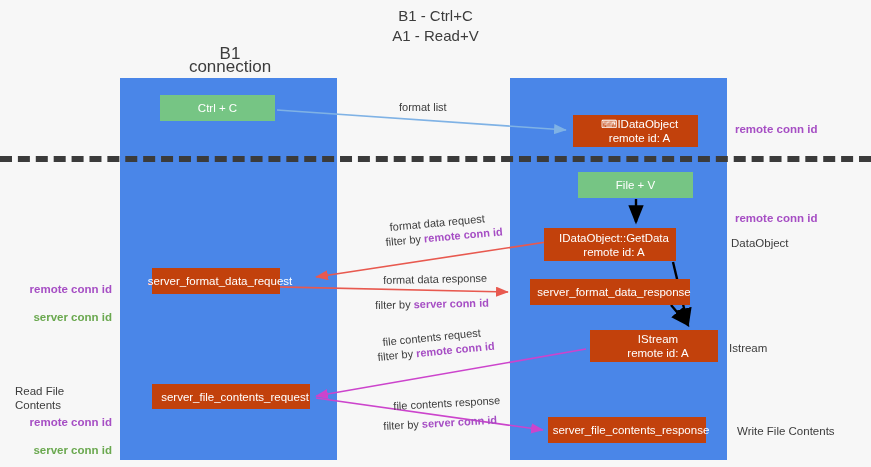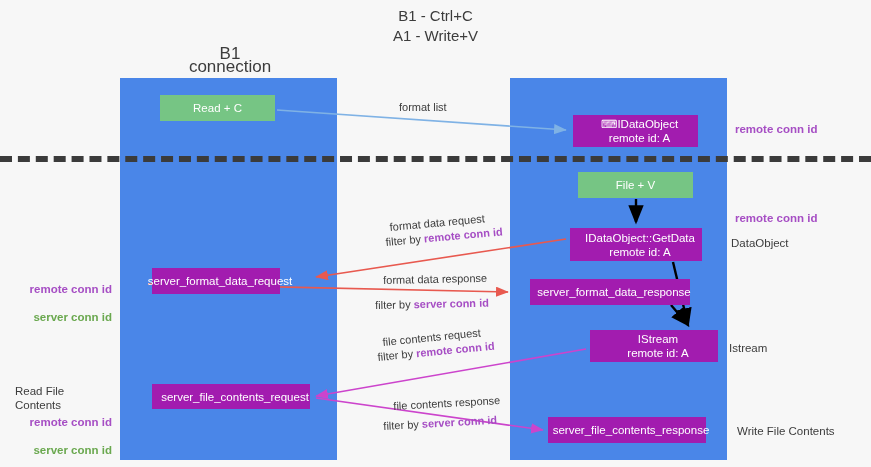--- a/index.html
+++ b/index.html
@@ -47,26 +47,26 @@
     box-sizing:border-box;
     color:#ffffff;
     font-size:11.5px;
     line-height:14px;
     display:flex;align-items:center;justify-content:center;
     text-align:center;
     white-space:pre-line;
     padding:2px 4px;
   }
   .green{background:#76c584;}
-  .orange{background:#a21caf;padding-left:12px;}
+  .orange{background:#c2410c;padding-left:12px;}
 
   #n-ctrlc{left:160px;top:95px;width:115px;height:26px;}
   #n-idataobject{left:573px;top:115px;width:125px;height:32px;}
   #n-ctrlv{left:578px;top:172px;width:115px;height:26px;}
-  #n-getdata{left:570px;top:228px;width:132px;height:33px;}
+  #n-getdata{left:544px;top:228px;width:132px;height:33px;}
   #n-sfdreq{left:152px;top:268px;width:128px;height:26px;}
   #n-sfdresp{left:530px;top:279px;width:160px;height:26px;}
   #n-istream{left:590px;top:330px;width:128px;height:32px;}
   #n-sfcreq{left:152px;top:384px;width:158px;height:25px;}
   #n-sfcresp{left:548px;top:417px;width:158px;height:26px;}
 
   
   .note{font-size:11.5px;line-height:14px;white-space:pre-line;}
   .purple{color:#a64ec4;font-weight:bold;}
   .green-t{color:#6aa84f;font-weight:bold;}
@@ -104,21 +104,21 @@
 
   
   #arrows{position:absolute;left:0;top:0;width:871px;height:467px;pointer-events:none;}
 </style>
 </head>
 <body>
 
 <div id="stage">
 
   <div class="abs title" id="diagram-title">B1 - Ctrl+C
-A1 - Write+V</div>
+A1 - Read+V</div>
 
   <div class="abs colhead" id="head-b1">B1
 connection</div>
 
   <div class="abs lane" id="lane-b1"></div>
   <div class="abs lane" id="lane-a1"></div>
 
   <svg id="arrows" viewBox="0 0 871 467">
     <defs>
       <marker id="ah-blue" markerWidth="9" markerHeight="9" refX="7.5" refY="3.2" orient="auto">
@@ -163,21 +163,21 @@
       <path d="M586,349 L316,396" stroke="#cc44cc" stroke-width="1.6" fill="none" marker-end="url(#ah-mag)"></path>
     </g>
 
     <g>
       <path d="M316,398 L543,430" stroke="#cc44cc" stroke-width="1.6" fill="none" marker-end="url(#ah-mag)"></path>
     </g>
   </svg>
 
   <div class="abs" id="divider"></div>
 
-  <div class="abs node green" id="n-ctrlc">Read + C</div>
+  <div class="abs node green" id="n-ctrlc">Ctrl + C</div>
   <div class="abs node orange" id="n-idataobject">⌨IDataObject
 remote id: A</div>
   <div class="abs node green" id="n-ctrlv">File + V</div>
   <div class="abs node orange" id="n-getdata">IDataObject::GetData
 remote id: A</div>
   <div class="abs node orange" id="n-sfdreq">server_format_data_request</div>
   <div class="abs node orange" id="n-sfdresp">server_format_data_response</div>
   <div class="abs node orange" id="n-istream">IStream
 remote id: A</div>
   <div class="abs node orange" id="n-sfcresp">server_file_contents_response</div>

